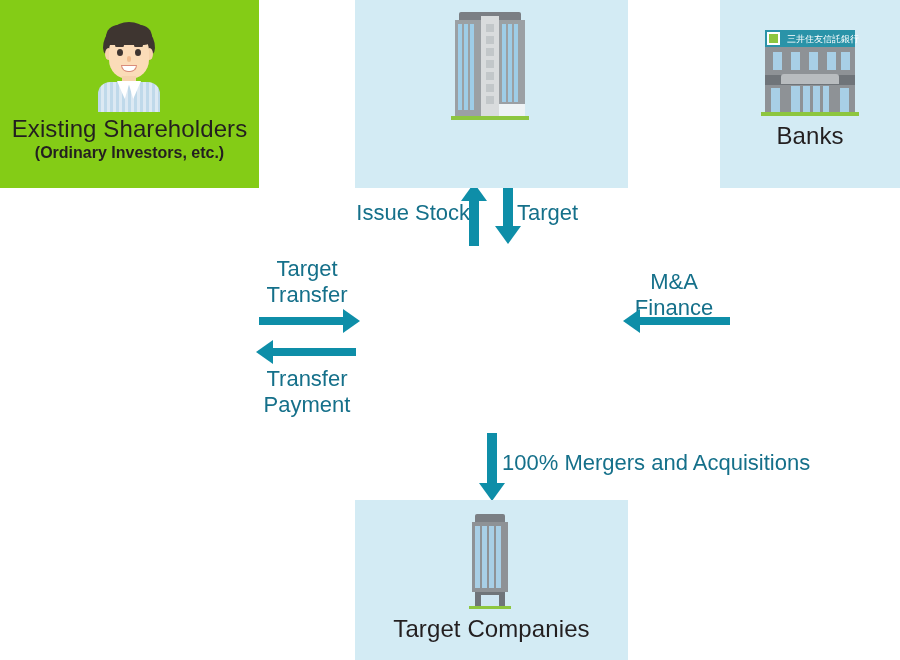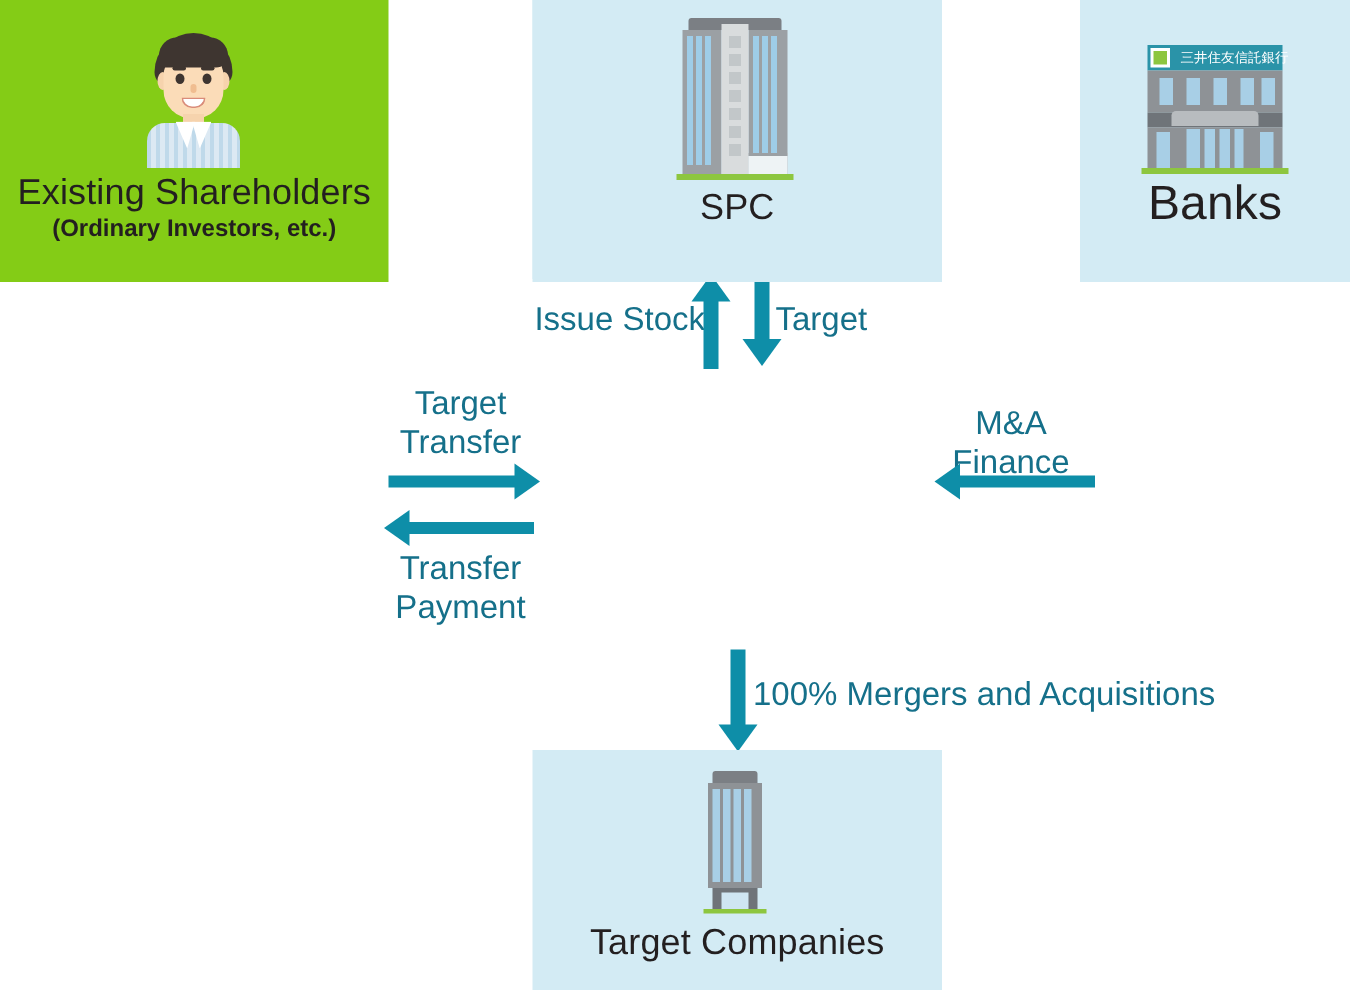--- a/index.html
+++ b/index.html
@@ -215,21 +215,20 @@
         <div class="corewin" style="left:33px; top:14px; width:8px; height:8px;"></div>
         <div class="corewin" style="left:33px; top:26px; width:8px; height:8px;"></div>
         <div class="corewin" style="left:33px; top:38px; width:8px; height:8px;"></div>
         <div class="corewin" style="left:33px; top:50px; width:8px; height:8px;"></div>
         <div class="corewin" style="left:33px; top:62px; width:8px; height:8px;"></div>
         <div class="corewin" style="left:33px; top:74px; width:8px; height:8px;"></div>
         <div class="corewin" style="left:33px; top:86px; width:8px; height:8px;"></div>
         <div class="entr"></div>
         <div class="ground"></div>
       </div>
-      <div class="node-title" style="top:125px; font-size:24px;">SPC</div>
     </div>
 
     <div class="band-right">
       <div class="icon bank" style="left:41px; top:30px; width:98px; height:86px;">
         <div class="sign"></div>
         <div class="signlogo"></div>
         <div class="signmark"></div>
         <div class="signtext">三井住友信託銀行</div>
         <div class="upper"></div>
         <div class="uwin" style="left:12px;"></div>
@@ -245,21 +244,21 @@
         <div class="canopy"></div>
         <div class="lower"></div>
         <div class="lwin" style="left:10px;"></div>
         <div class="lwin" style="left:79px;"></div>
         <div class="door"></div>
         <div class="dsep" style="left:39px;"></div>
         <div class="dsep" style="left:49px;"></div>
         <div class="dsep" style="left:59px;"></div>
         <div class="ground"></div>
       </div>
-      <div class="node-title" style="top:122px; font-size:32px;">Banks</div>
+      <div class="node-title" style="top:122px; font-size:24px;">Banks</div>
     </div>
   </div>
 
   <div class="edge-label" style="left:259px; top:256px; width:96px;">Target
 Transfer</div>
 
   <div>
     <div class="arrow-h" style="left:259px; top:317px; width:86px;"></div>
     <div class="head head-right" style="left:343px; top:309px;"></div>
   </div>

